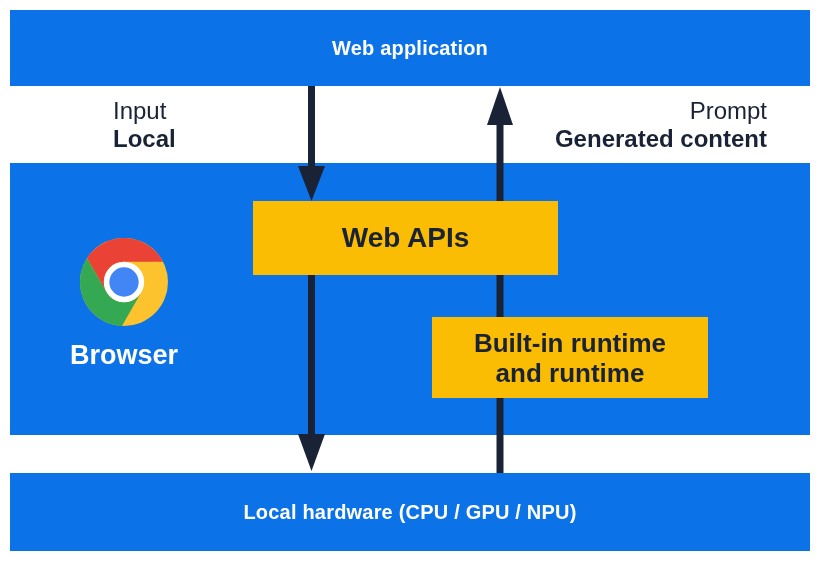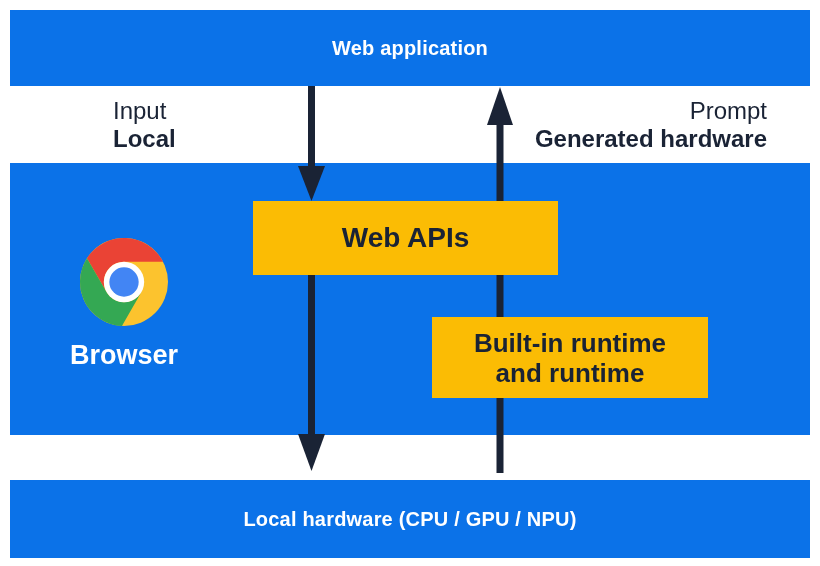--- a/index.html
+++ b/index.html
@@ -11,21 +11,21 @@
     overflow:hidden;
   }
   
   .bar{
     position:absolute;left:10px;width:800px;
     background:var(--layer-blue);
     z-index:1;
   }
   .bar-top{top:10px;height:76px;display:flex;align-items:center;justify-content:center;}
   .bar-middle{top:163px;height:272px;}
-  .bar-bottom{top:473px;height:78px;display:flex;align-items:center;justify-content:center;margin-top:7px;}
+  .bar-bottom{top:473px;height:78px;display:flex;align-items:center;justify-content:center;}
   .bar-label{
     color:var(--text-white);
     font-size:20px;font-weight:bold;letter-spacing:.2px;
   }
   
   .gap-caption{
     position:absolute;z-index:2;color:var(--ink-navy);
     display:flex;flex-direction:column;line-height:1.18;
   }
   .gap-caption .cap{font-size:24px;font-weight:normal;}
@@ -69,21 +69,21 @@
   <div class="bar bar-top">
     <span class="bar-label">Web application</span>
   </div>
 
   <div class="gap-caption gap-left">
     <span class="cap">Input</span>
     <span class="val">Local</span>
   </div>
   <div class="gap-caption gap-right">
     <span class="cap">Prompt</span>
-    <span class="val">Generated hardware</span>
+    <span class="val">Generated content</span>
   </div>
 
   <div class="bar bar-middle"></div>
 
   <svg class="arrows" viewBox="0 0 820 566" aria-hidden="true">
     <g>
       <rect class="arrow-ink" x="308" y="86" width="7" height="84"></rect>
       <polygon class="arrow-ink" points="298,166 325,166 311.5,201"></polygon>
       <rect class="arrow-ink" x="308" y="201" width="7" height="236"></rect>
       <polygon class="arrow-ink" points="298,434 325,434 311.5,471"></polygon>

